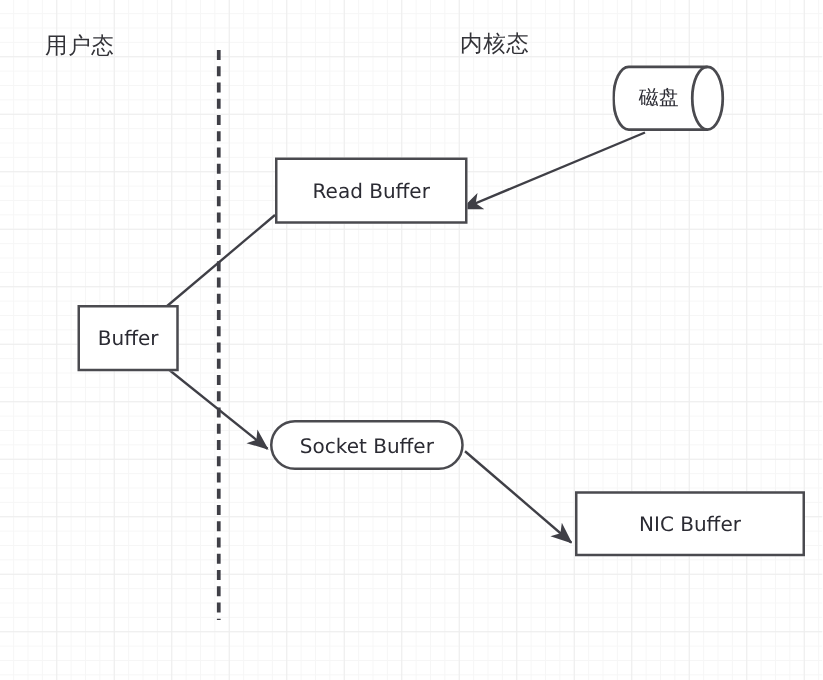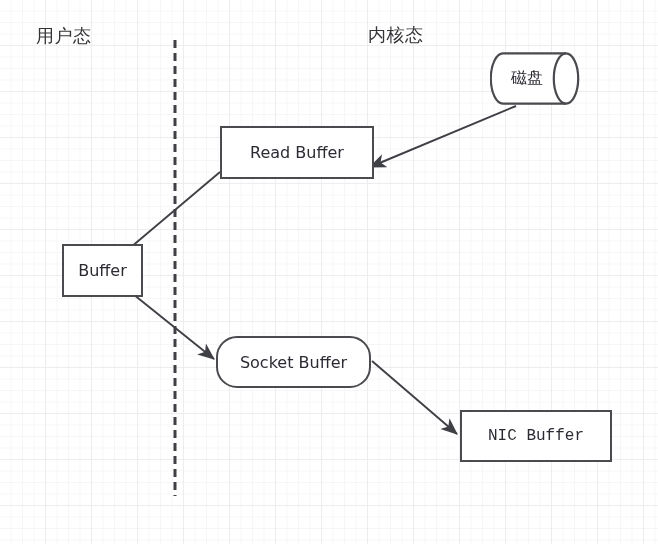--- a/index.html
+++ b/index.html
@@ -89,22 +89,22 @@
         <line x1="372" y1="361" x2="457" y2="434" stroke="#3f3f46" stroke-width="1.9" marker-end="url(#arrowhead)"></line>
       </g>
     <line id="divider-line" stroke="#3f3f46" stroke-width="3" stroke-dasharray="8 5" stroke-linecap="butt" x1="175" y1="40" x2="175" y2="496"></line>
   </svg>
 
   <div class="zone-label" style="left: 36px; top: 24px;">用户态</div>
   <div class="zone-label" style="left: 368px; top: 23px;">内核态</div>
 
   <div class="node-box" style="left: 26px; top: 244px; width: 81px; height: 53px; margin-left: 36px;">Buffer</div>
   <div class="node-box" style="left: 220px; top: 126px; width: 154px; height: 53px;">Read Buffer</div>
-  <div class="node-box" style="left: 216px; top: 336px; width: 155px; height: 52px; border-radius: 21px;">Socket Buffer</div>
-  <div class="node-box" style="left: 460px; top: 410px; width: 152px; height: 52px; font-family: Liberation Mono, monospace;">NIC Buffer</div>
+  <div class="node-box" style="left: 216px; top: 336px; width: 155px; height: 40px; border-radius: 21px;">Socket Buffer</div>
+  <div class="node-box" style="left: 460px; top: 393px; width: 184px; height: 52px;">NIC Buffer</div>
 
   <div class="cyl-wrap" style="left: 490px; top: 52px; width: 90px; height: 53px;">
     <svg width="90" height="53" viewBox="0 0 90 53" xmlns="http://www.w3.org/2000/svg" preserveAspectRatio="none" style="display:block;">
       <path d="M 13,1.4 L 76,1.4 A 12.2,25.1 0 0 1 76,51.6 L 13,51.6 A 12.2,25.1 0 0 1 13,1.4 Z" fill="#ffffff" stroke="#4a4a4f" stroke-width="2.2"></path>
       <path d="M 76,1.4 A 12.2,25.1 0 0 0 76,51.6" fill="none" stroke="#4a4a4f" stroke-width="2.2"></path>
     </svg>
     <div class="cyl-label">磁盘</div>
   </div>
 
 </div>

